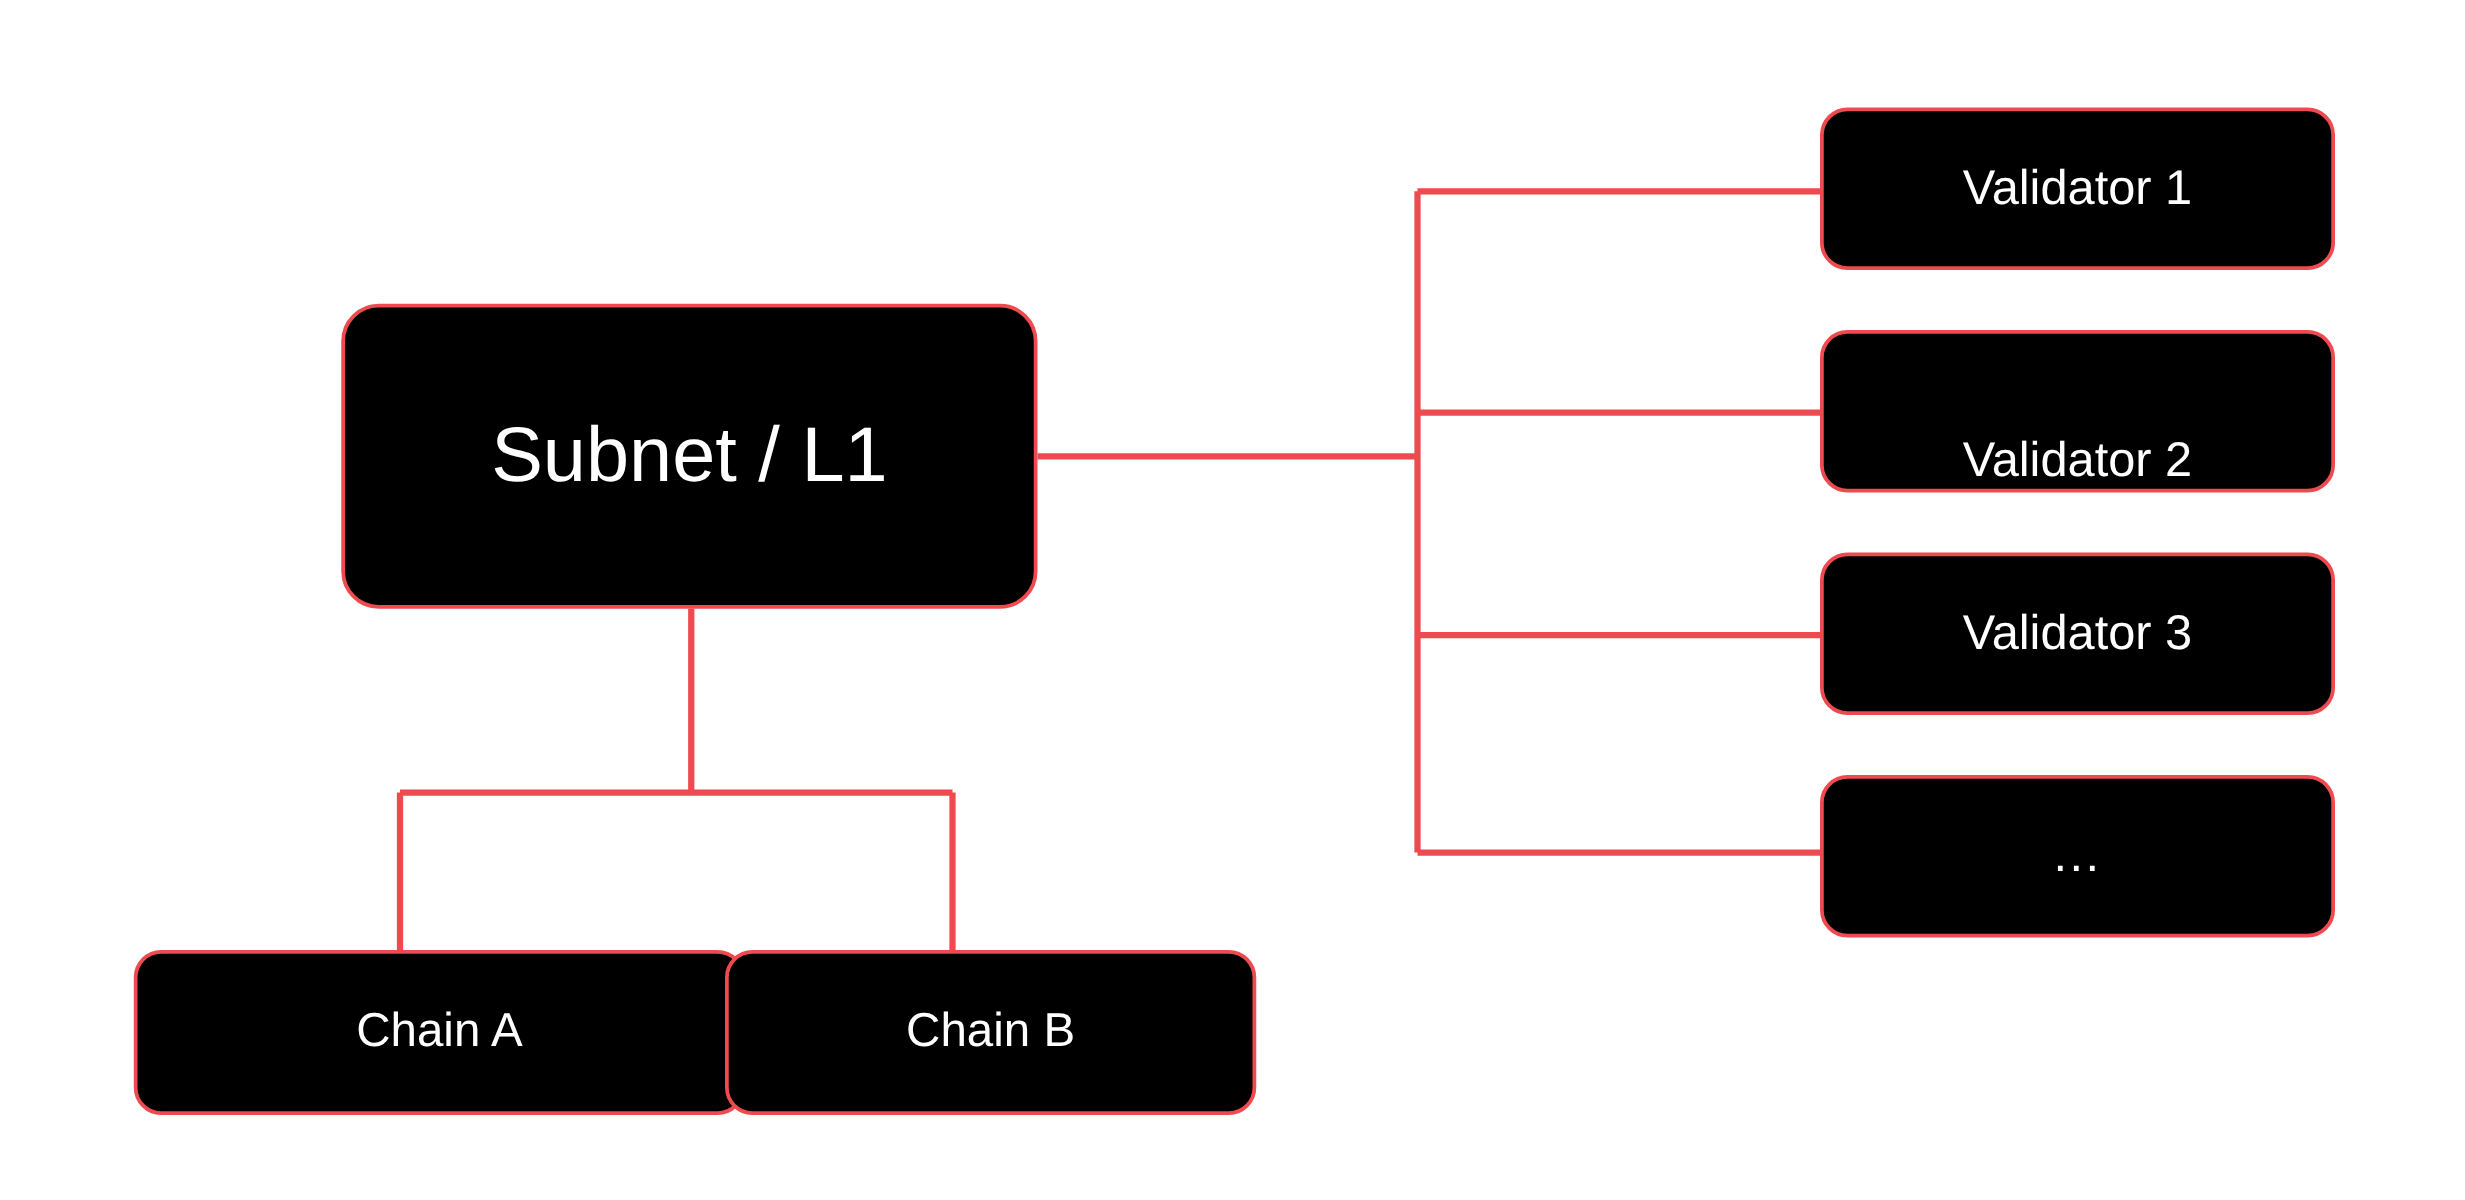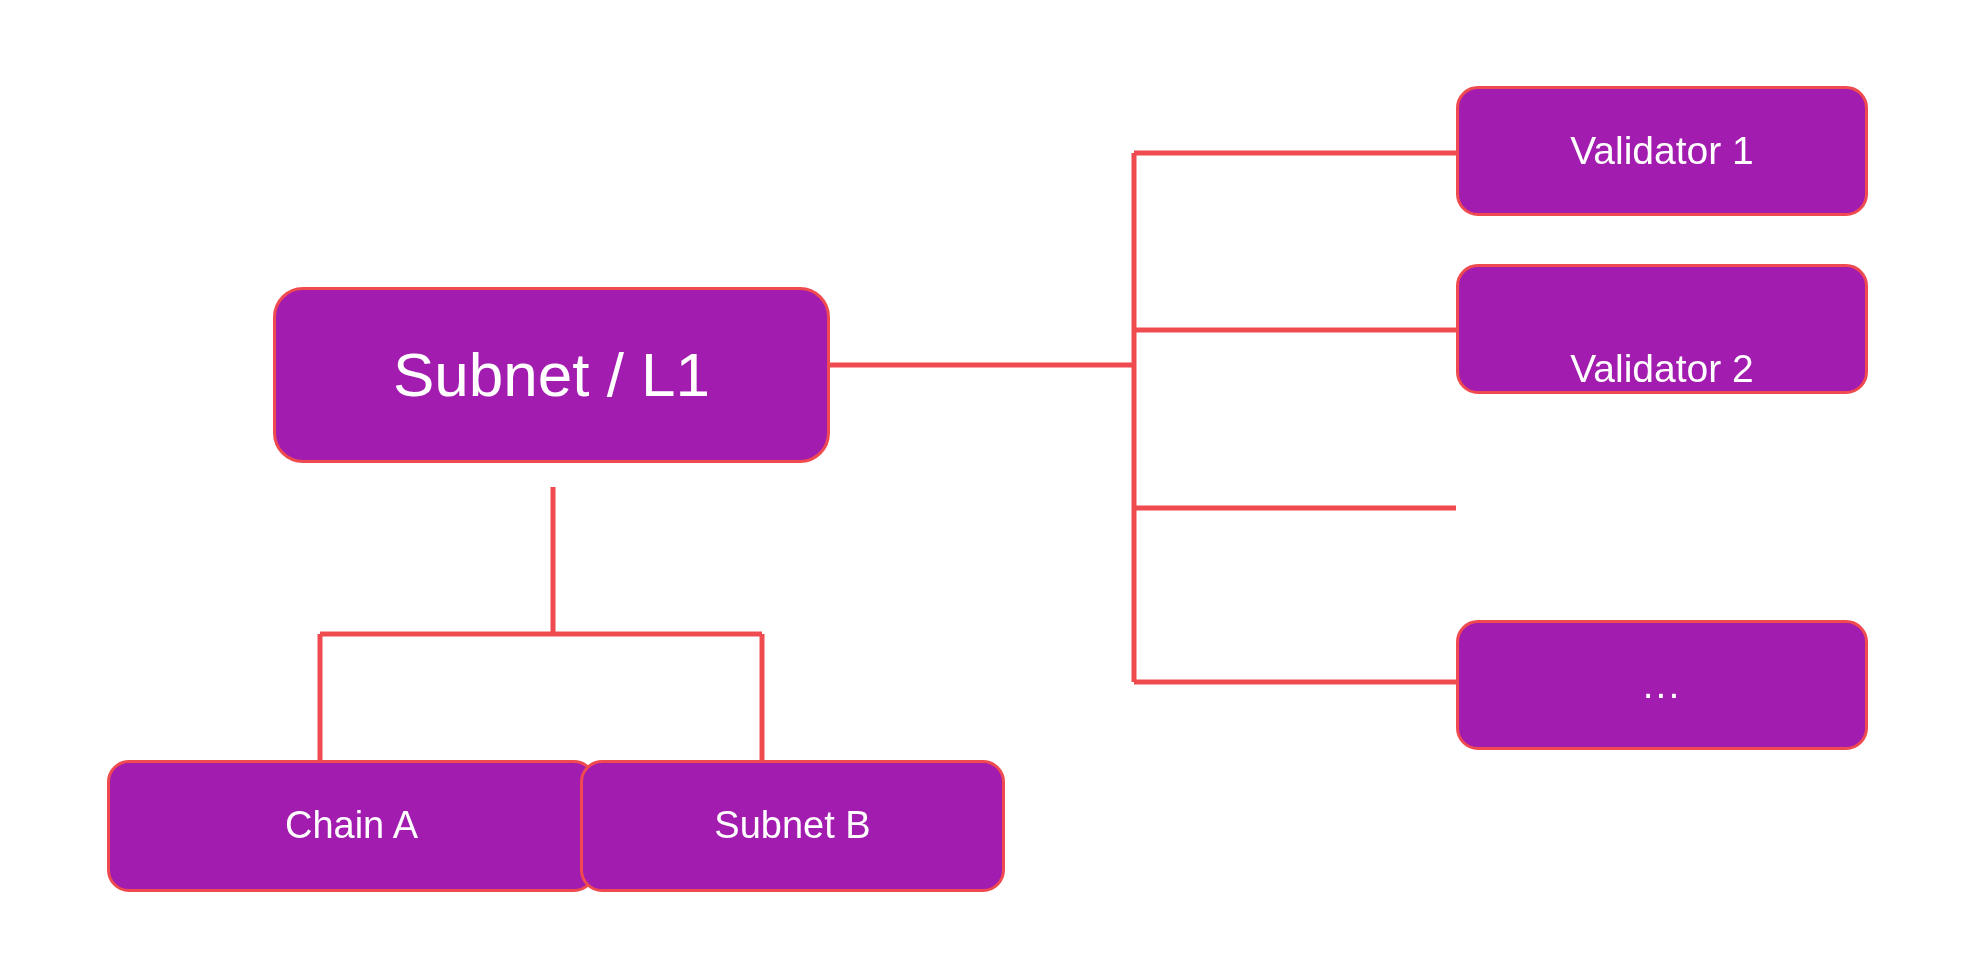--- a/index.html
+++ b/index.html
@@ -24,40 +24,39 @@
     width: 1972px;
     height: 960px;
     pointer-events: none;
   }
   .node {
     position: absolute;
     box-sizing: border-box;
     display: flex;
     align-items: center;
     justify-content: center;
-    background: #a21caf;
+    background: #000000;
     border: 3px solid #ef4a4f;
     border-radius: 22px;
     color: #ffffff;
     text-align: center;
     line-height: 1.1;
     white-space: nowrap;
     user-select: none;
   }
   .node-label {
     display: block;
   }
 
   
   #node-subnet {
     left: 273px;  top: 243px;
-    width: 557px; height: 176px;
+    width: 557px; height: 244px;
     border-radius: 30px;
     font-size: 62px;
-    margin-top: 44px;
   }
   #node-chain-a {
     left: 107px;  top: 760px;
     width: 489px; height: 132px;
     font-size: 38px;
   }
   #node-chain-b {
     left: 580px;  top: 760px;
     width: 425px; height: 132px;
     font-size: 38px;
@@ -99,29 +98,32 @@
 
   <div class="node" id="node-subnet">
     <span class="node-label">Subnet / L1</span>
   </div>
 
   <div class="node" id="node-chain-a">
     <span class="node-label">Chain A</span>
   </div>
 
   <div class="node" id="node-chain-b">
-    <span class="node-label">Subnet B</span>
+    <span class="node-label">Chain B</span>
   </div>
 
   <div class="node node-validator" id="node-validator-1">
     <span class="node-label">Validator 1</span>
   </div>
 
   <div class="node node-validator" id="node-validator-2">
     <span class="node-label">Validator 2</span>
   </div>
 
+  <div class="node node-validator" id="node-validator-3">
+    <span class="node-label">Validator 3</span>
+  </div>
 
   <div class="node node-validator" id="node-validator-more">
     <span class="node-label">...</span>
   </div>
 
 </div>
 
 </body></html>

